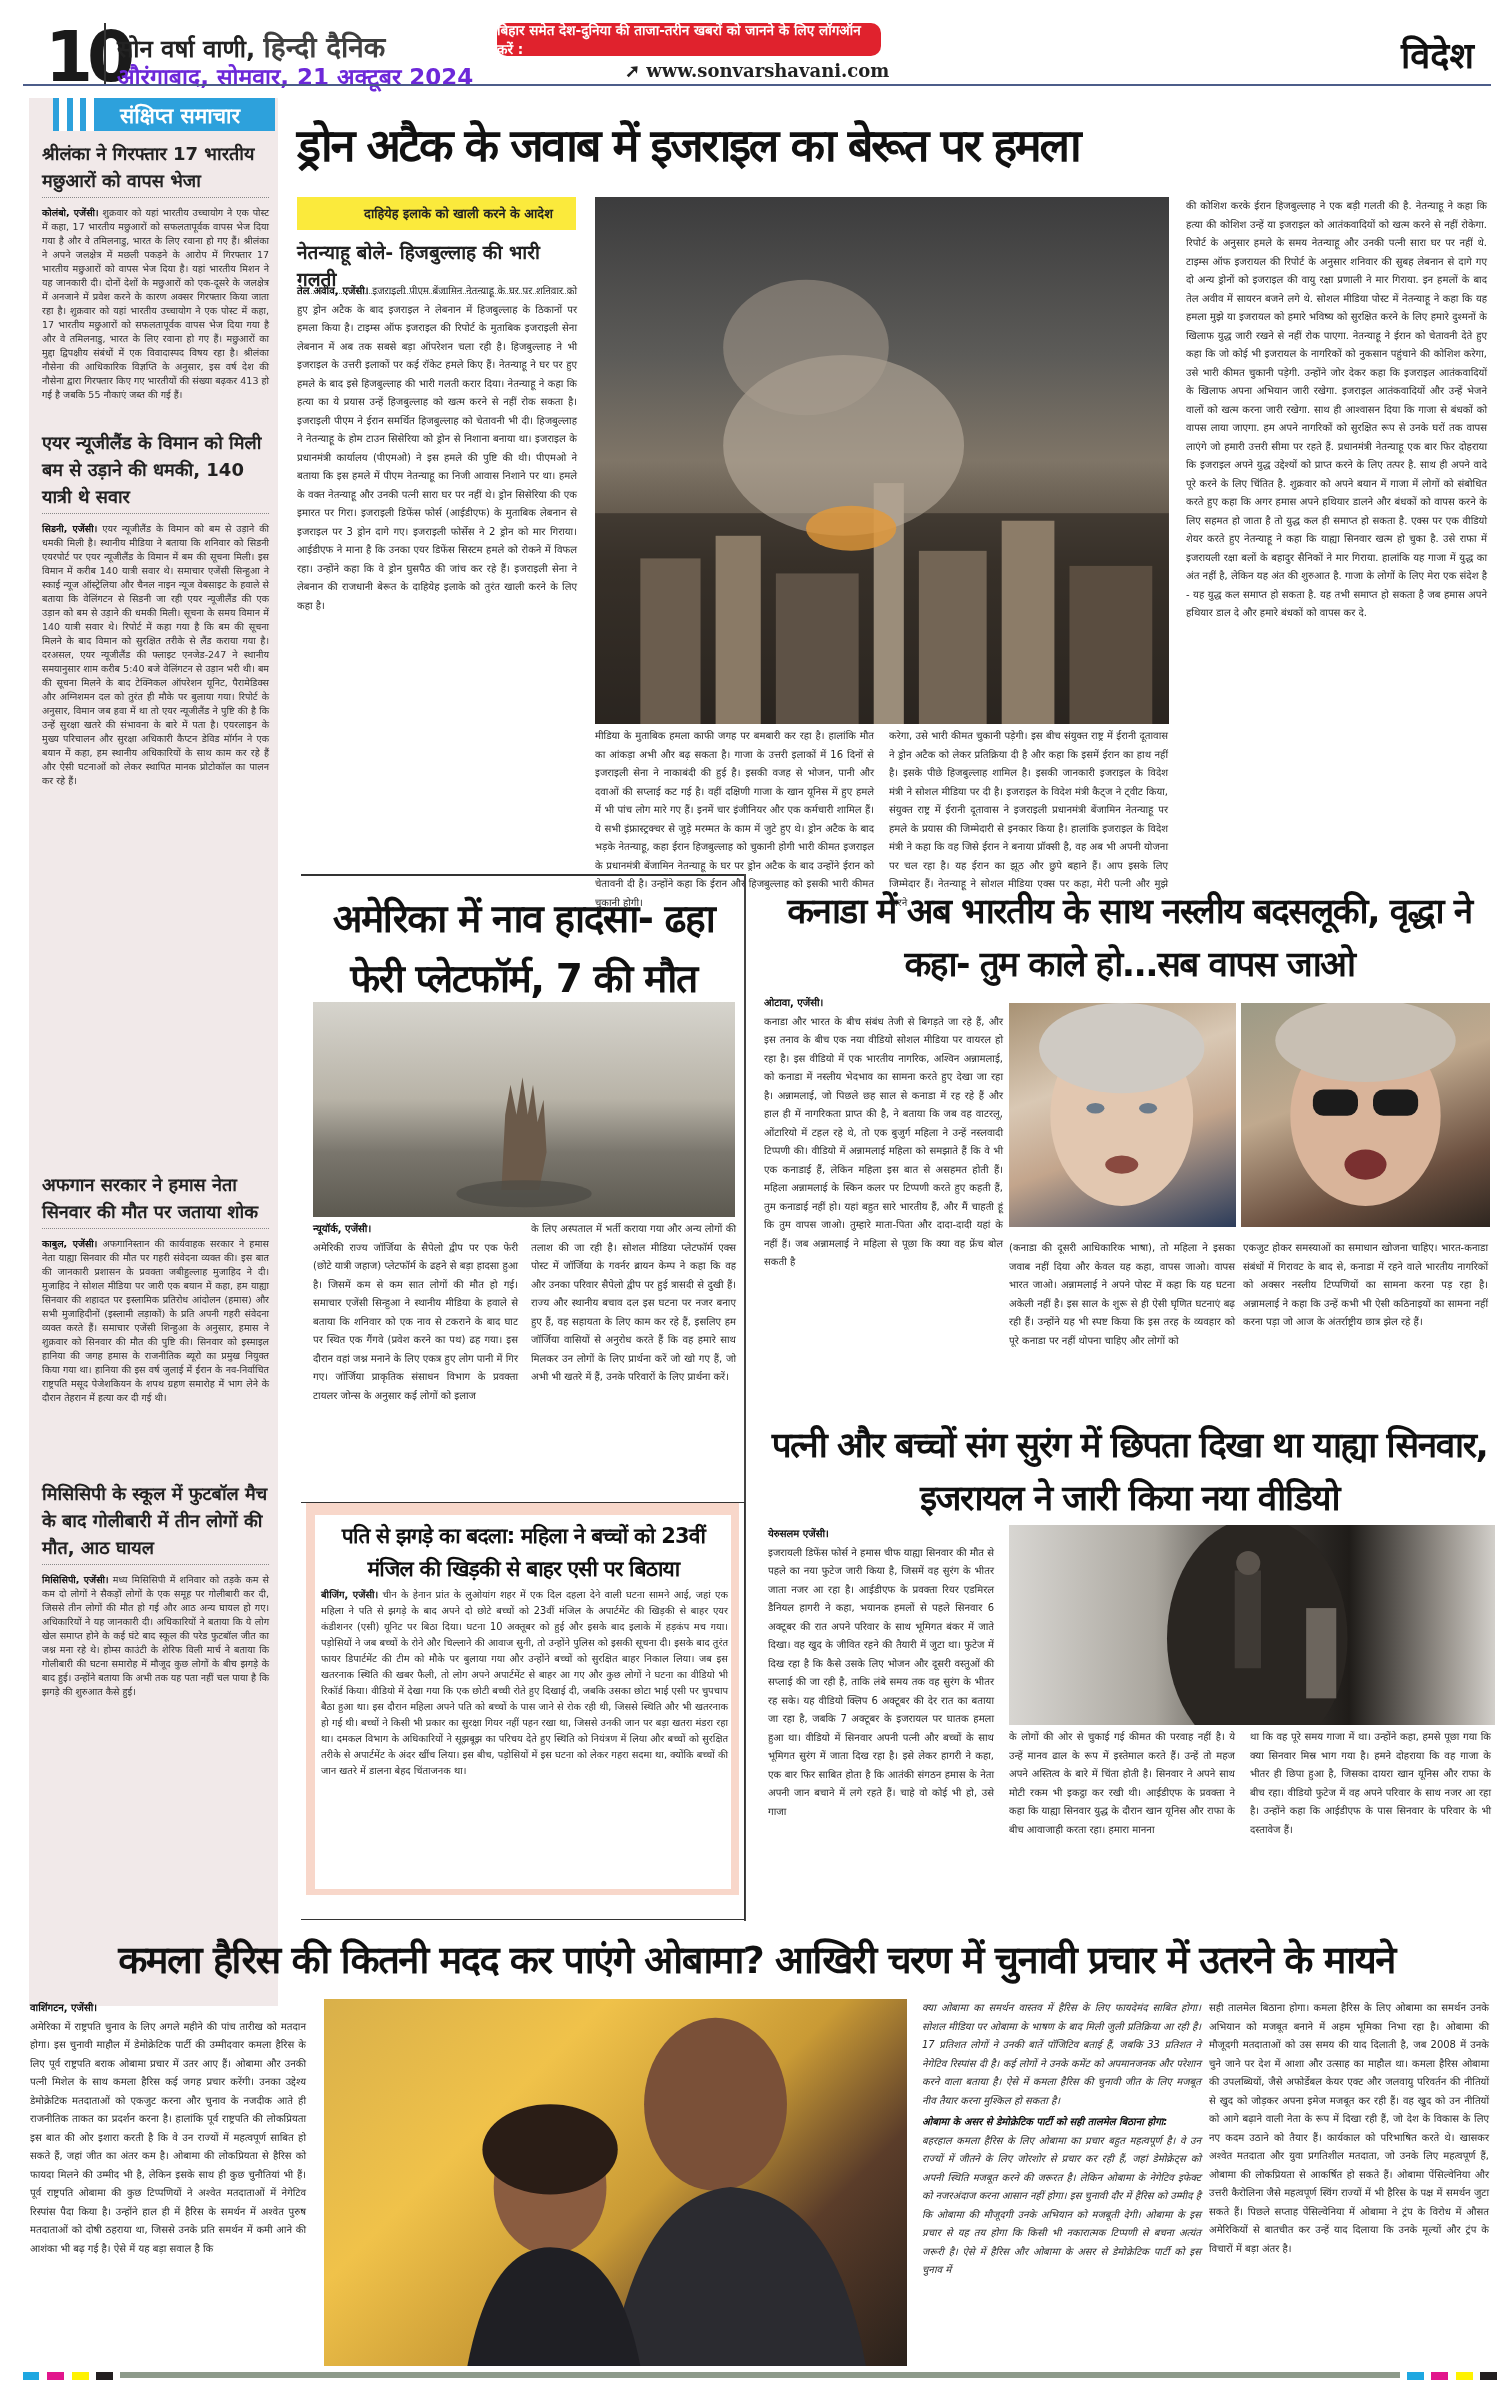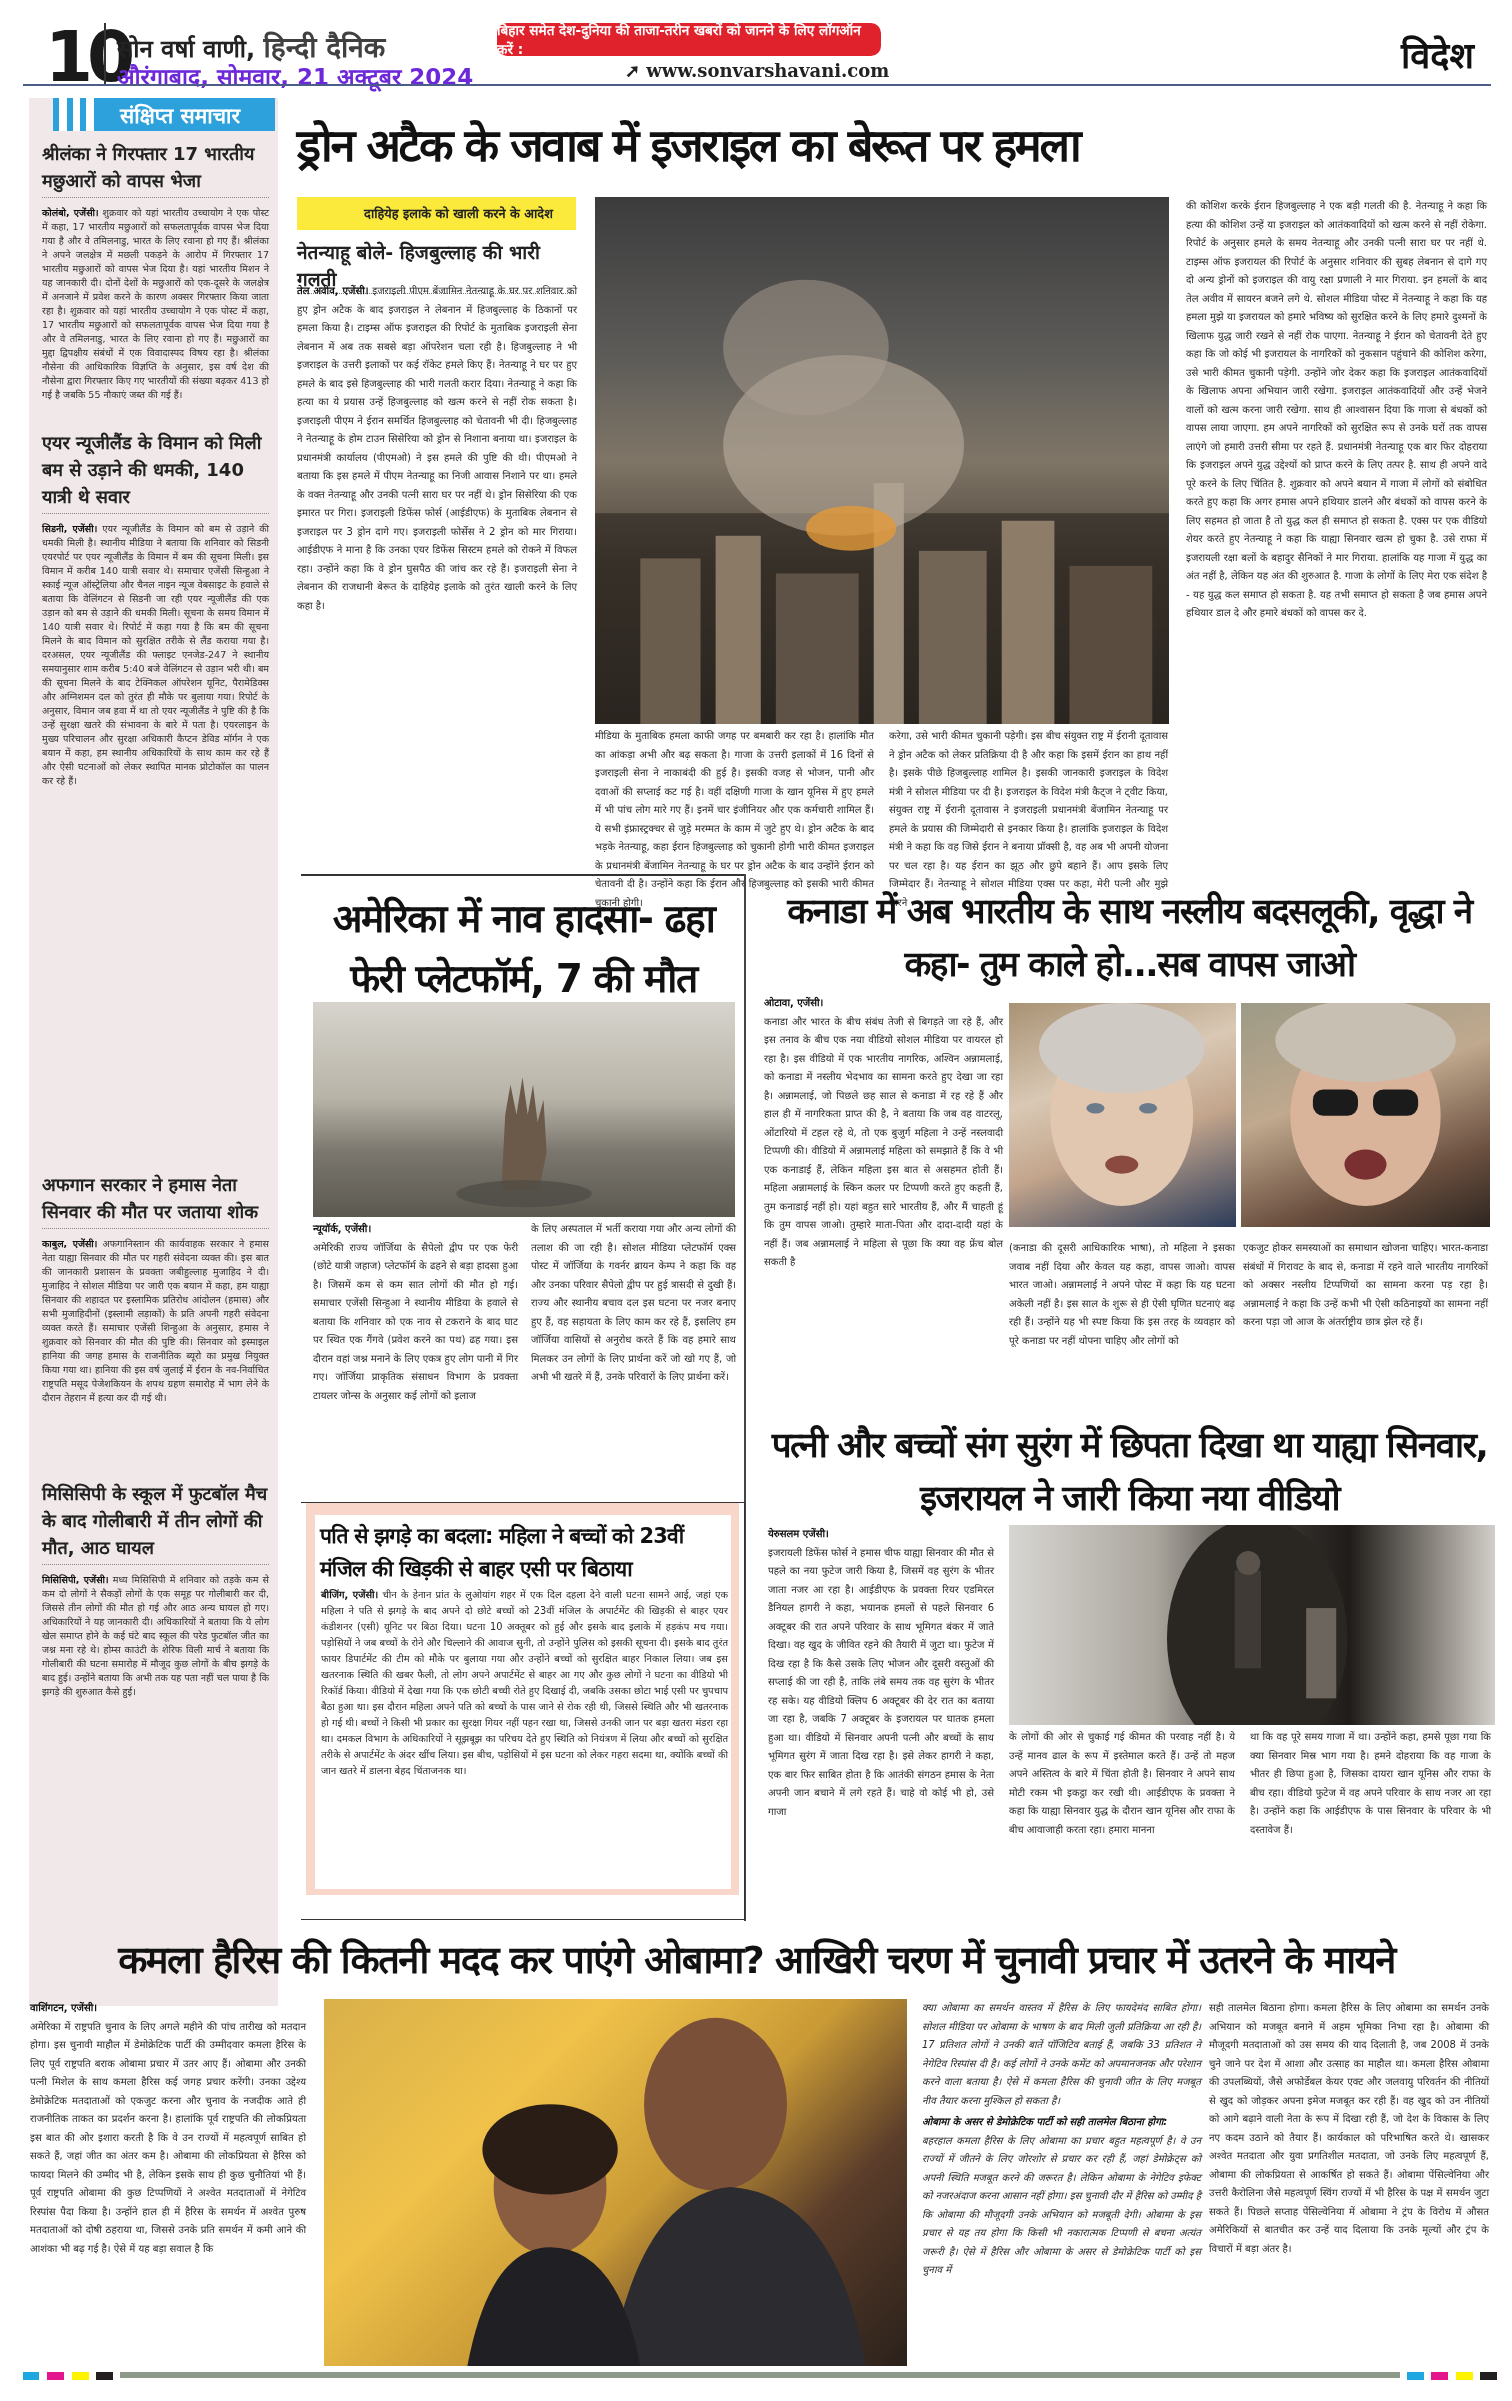--- a/index.html
+++ b/index.html
@@ -54,21 +54,21 @@
   #ca-col1 { left: 764px; top: 994px; width: 239px; }
   #ca-photo1 { left: 1009px; top: 1003px; width: 227px; height: 224px; background: linear-gradient(160deg,#a89274 0%,#d9c8b4 35%,#c3a58c 60%,#2c3c5a 100%); }
   #ca-photo2 { left: 1241px; top: 1003px; width: 249px; height: 224px; background: linear-gradient(160deg,#9c9a86 0%,#c0a98e 40%,#6a4f3f 75%,#2e2620 100%); }
   #ca-col2 { left: 1009px; top: 1239px; width: 226px; }
   #ca-col3 { left: 1243px; top: 1239px; width: 245px; }
 
   
   #cn-outer { left: 301px; top: 1502px; width: 444px; height: 418px; border: 1.5px solid #333; border-left: none; }
   #cn-box { left: 306px; top: 1503px; width: 433px; height: 392px; background: #f8d7ca; }
   #cn-inner { left: 315px; top: 1515px; width: 416px; height: 374px; background: #fff; }
-  #cn-headline { left: 320px; top: 1520px; width: 407px; font-size: 21px; line-height: 33px; font-weight: bold; color: #111; text-align: left; letter-spacing: -0.8px; }
+  #cn-headline { left: 320px; top: 1520px; width: 407px; font-size: 21px; line-height: 33px; font-weight: bold; color: #111; text-align: center; letter-spacing: -0.8px; }
   #cn-body { left: 321px; top: 1587px; width: 407px; }
 
   
   #sw-headline { left: 753px; top: 1419px; width: 753px; font-size: 35px; line-height: 53px; font-weight: bold; color: #111; text-align: center; letter-spacing: -1.5px; }
   #sw-col1 { left: 768px; top: 1525px; width: 226px; }
   #sw-photo { left: 1009px; top: 1525px; width: 486px; height: 200px; background: linear-gradient(90deg,#d8d6d2 0%,#aaa69e 30%,#3a3632 55%,#1f1c19 70%,#9a958e 90%,#d2cfca 100%); }
   #sw-col2 { left: 1009px; top: 1728px; width: 226px; }
   #sw-col3 { left: 1250px; top: 1728px; width: 241px; }
 
   

